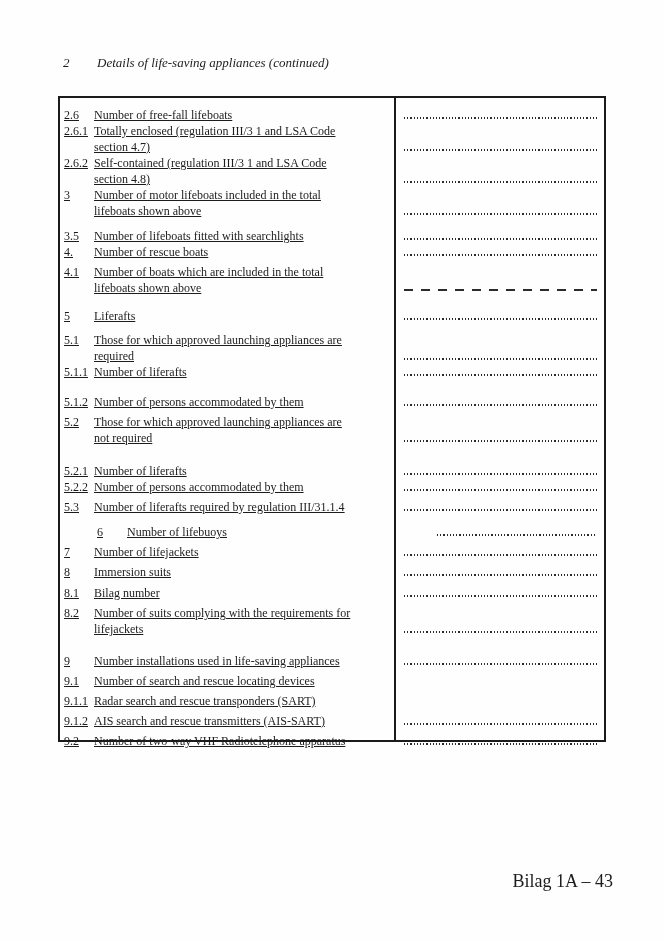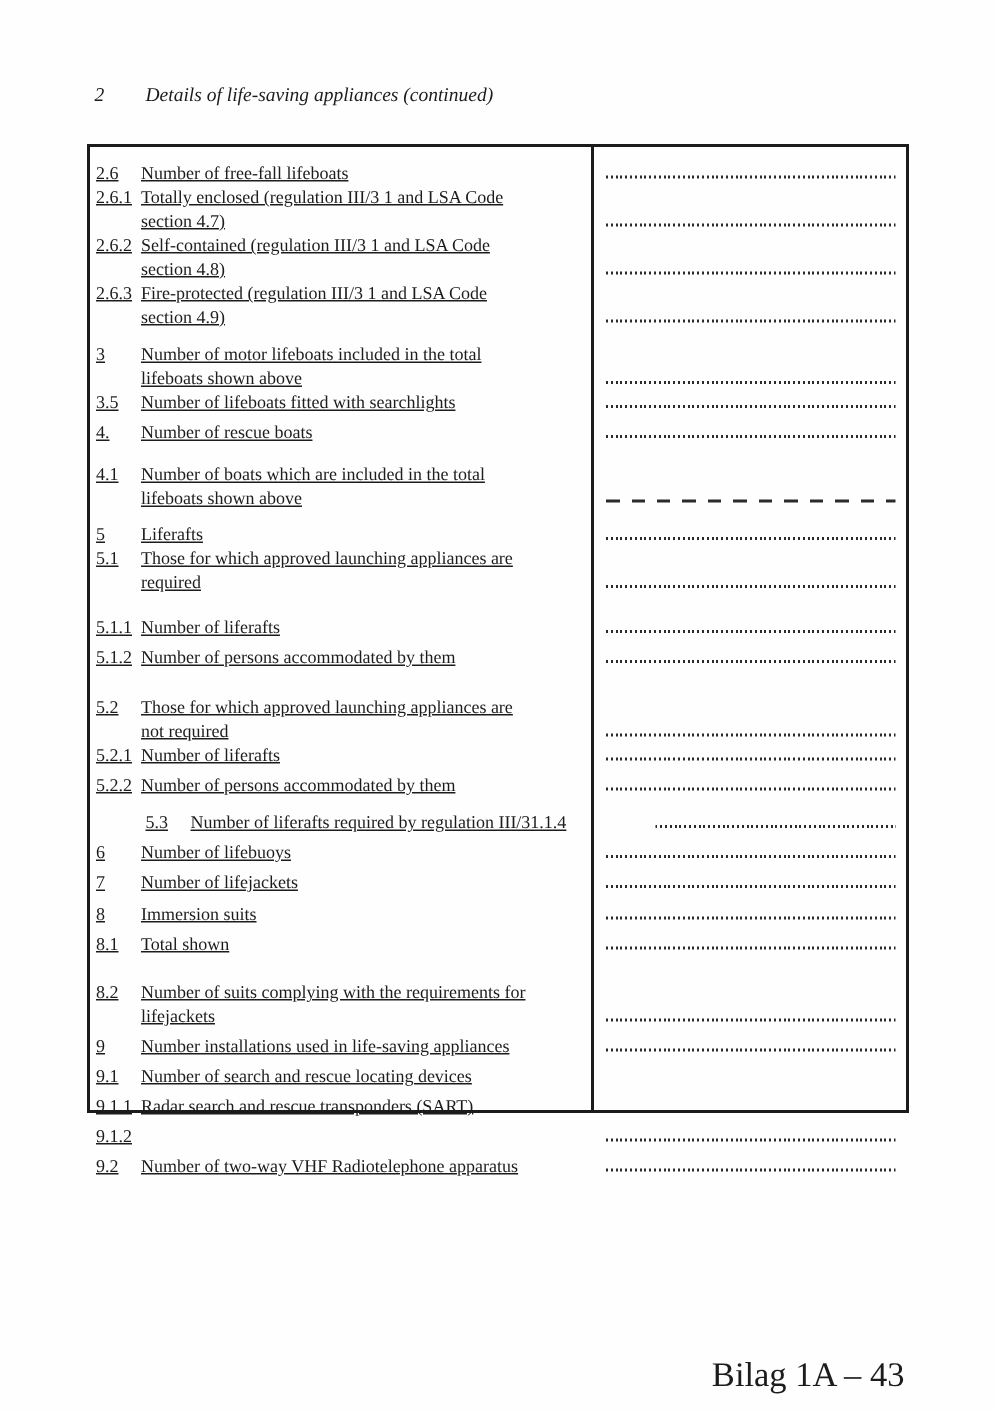--- a/index.html
+++ b/index.html
@@ -71,22 +71,22 @@
   .ln-dotted .ans {
     background-image:repeating-linear-gradient(to right, #2b2b2b 0 1.3px, transparent 1.3px 3.2px);
   }
   .ln-dashed .ans {
     background-image:repeating-linear-gradient(to right, #2b2b2b 0 9px, transparent 9px 17px);
     margin-bottom:5px;
   }
 
   
   .doc-footer {
-    position:absolute; top:871px; right:61px;
-    font-size:23px; line-height:20px;margin-top:36px;
+    position:absolute; top:871px; right:51px;
+    font-size:18px; line-height:20px;
   }
 </style>
 </head>
 <body>
 
 <div class="page">
 
   <div class="doc-header">
     <span class="sec-num">2</span>
     <span class="sec-title">Details of life-saving appliances (continued)</span>
@@ -119,30 +119,20 @@
             <span class="num">2.6.2</span>
             <span class="lbl">Self-contained (regulation III/3 1 and LSA Code
 section 4.8)</span>
           </div>
           <div class="cell-answer">
             <div class="ans"></div>
           </div>
         </div>
         <div class="row ln-dotted">
           <div class="cell-label">
-            <span class="num">2.6.3</span>
-            <span class="lbl">Fire-protected (regulation III/3 1 and LSA Code
-section 4.9)</span>
-          </div>
-          <div class="cell-answer">
-            <div class="ans"></div>
-          </div>
-        </div>
-        <div class="row ln-dotted">
-          <div class="cell-label">
             <span class="num">3</span>
             <span class="lbl">Number of motor lifeboats included in the total
 lifeboats shown above</span>
           </div>
           <div class="cell-answer">
             <div class="ans"></div>
           </div>
         </div>
         <div class="row ln-dotted">
           <div class="cell-label">
@@ -269,21 +259,21 @@
             <span class="num">8</span>
             <span class="lbl">Immersion suits</span>
           </div>
           <div class="cell-answer">
             <div class="ans"></div>
           </div>
         </div>
         <div class="row ln-dotted">
           <div class="cell-label">
             <span class="num">8.1</span>
-            <span class="lbl">Total shown</span>
+            <span class="lbl">Bilag number</span>
           </div>
           <div class="cell-answer">
             <div class="ans"></div>
           </div>
         </div>
         <div class="row ln-dotted">
           <div class="cell-label">
             <span class="num">8.2</span>
             <span class="lbl">Number of suits complying with the requirements for
 lifejackets</span>
@@ -311,20 +301,21 @@
         <div class="row ln-none">
           <div class="cell-label">
             <span class="num">9.1.1</span>
             <span class="lbl">Radar search and rescue transponders (SART)</span>
           </div>
           <div class="cell-answer"></div>
         </div>
         <div class="row ln-dotted">
           <div class="cell-label">
             <span class="num">9.1.2</span>
+            <span class="lbl">AIS search and rescue transmitters (AIS-SART)</span>
           </div>
           <div class="cell-answer">
             <div class="ans"></div>
           </div>
         </div>
         <div class="row ln-dotted">
           <div class="cell-label">
             <span class="num">9.2</span>
             <span class="lbl">Number of two-way VHF Radiotelephone apparatus</span>
           </div>

